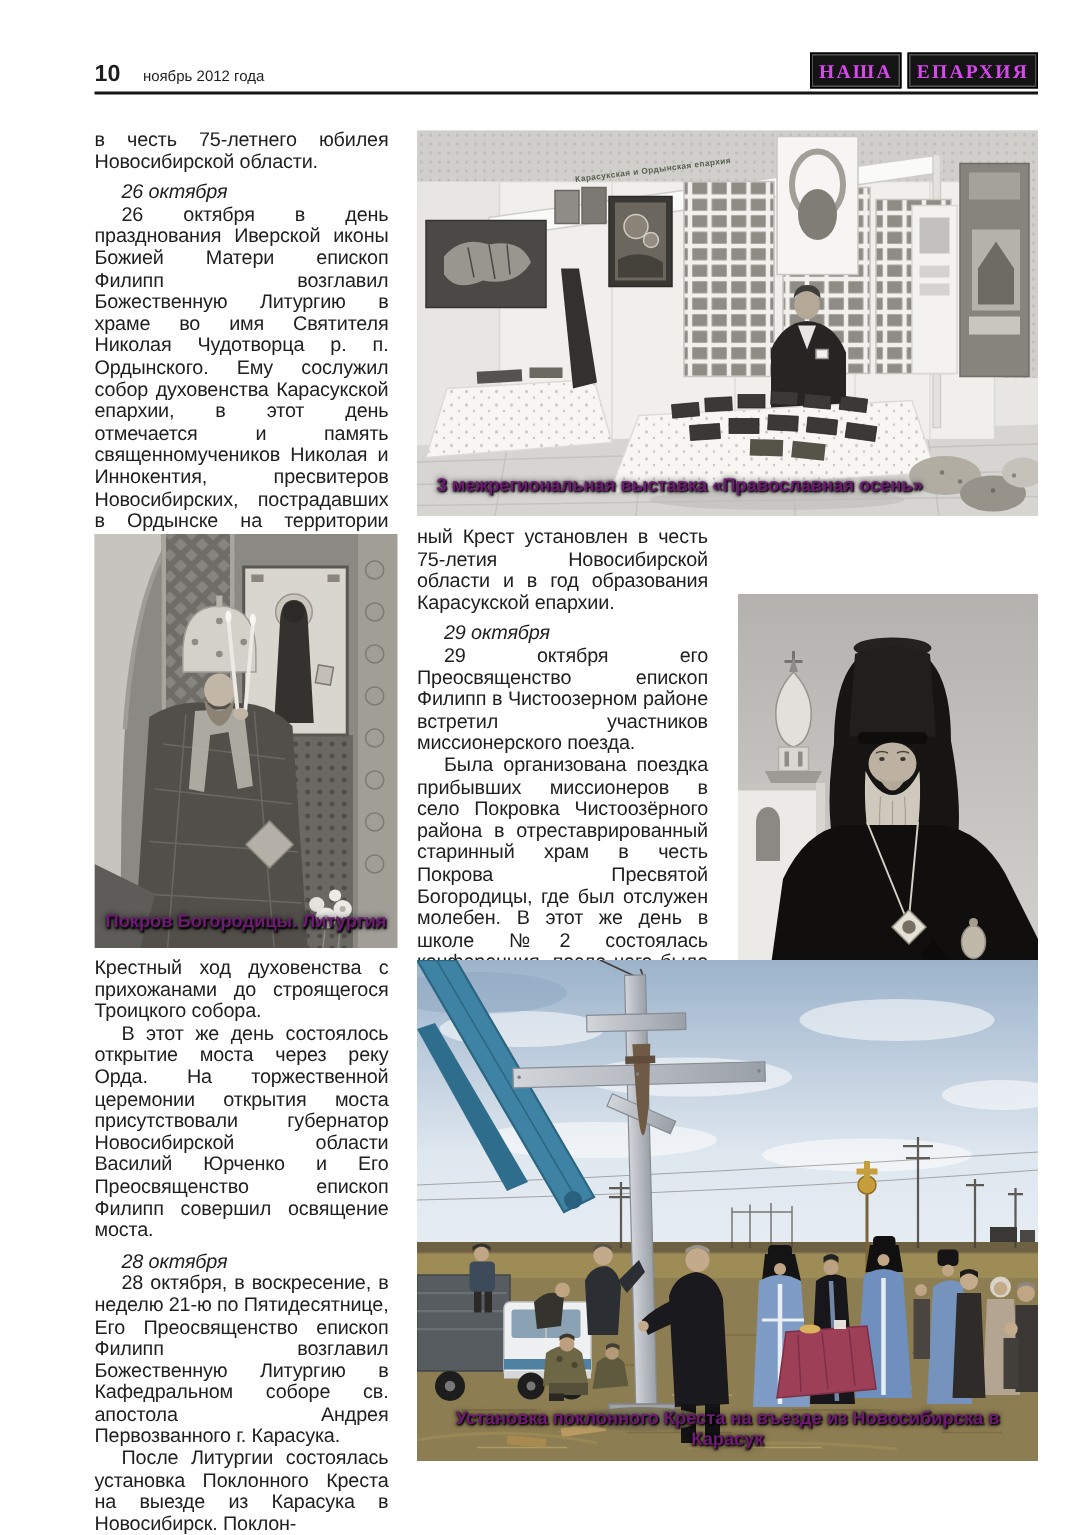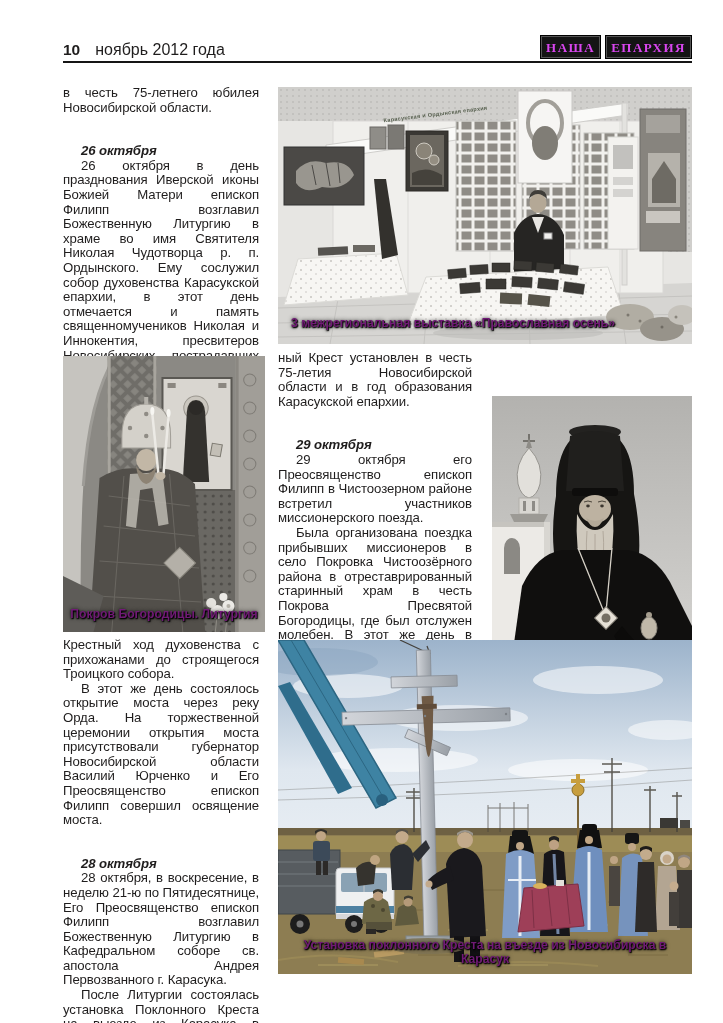--- a/index.html
+++ b/index.html
@@ -2,31 +2,31 @@
 <html lang="ru"><head>
 <meta charset="utf-8">
 <title>Наша Епархия — стр. 10</title>
 <style>
   html,body{margin:0;padding:0;background:#ffffff;}
   .page{position:relative;width:723px;height:1023px;background:#fff;overflow:hidden;
         font-family:"Liberation Sans","DejaVu Sans",sans-serif;color:#1f1d1d;}
   
   .pageinfo{position:absolute;left:63px;top:41px;white-space:nowrap;}
   .pagenum{font-weight:bold;font-size:15.5px;}
-  .issue-date{font-size:16px;margin-left:15px;}
+  .issue-date{font-size:10px;margin-left:15px;}
   .masthead{position:absolute;right:31px;top:35px;display:flex;gap:4px;}
   .masthead span{background:#141414;color:#d946ef;font-family:"Liberation Serif","DejaVu Serif",serif;
         font-weight:bold;font-size:13px;line-height:1;padding:5px 5px 4px;letter-spacing:1.5px;
         border:1px solid #000;box-shadow:inset 0 0 0 1px rgba(255,255,255,.28);}
   .rule{position:absolute;left:63px;top:61px;width:629px;height:2px;background:#151515;}
   
   .col{position:absolute;font-size:13.2px;line-height:14.6px;text-align:justify;letter-spacing:-0.1px;}
   .col p{margin:0;}
   p.ind{text-indent:18px;}
-  p.hd{font-weight:bold;font-style:italic;text-indent:18px;margin-top:29px;}
+  p.hd{font-weight:normal;font-style:italic;text-indent:18px;margin-top:6px;}
   .c1t{left:63px;top:86px;width:196px;}
   .c2m{left:278px;top:351px;width:194px;}
   .c1b{left:63px;top:638px;width:196px;}
   
   figure{margin:0;}
   .photo{position:absolute;overflow:hidden;background:#ccc;}
   .photo svg{display:block;width:100%;height:100%;}
   .ph1{left:278px;top:87px;width:414px;height:257px;}
   .ph2{left:63px;top:356px;width:202px;height:276px;}
   .ph3{left:492px;top:356px;width:200px;height:276px;margin-top:40px;}

